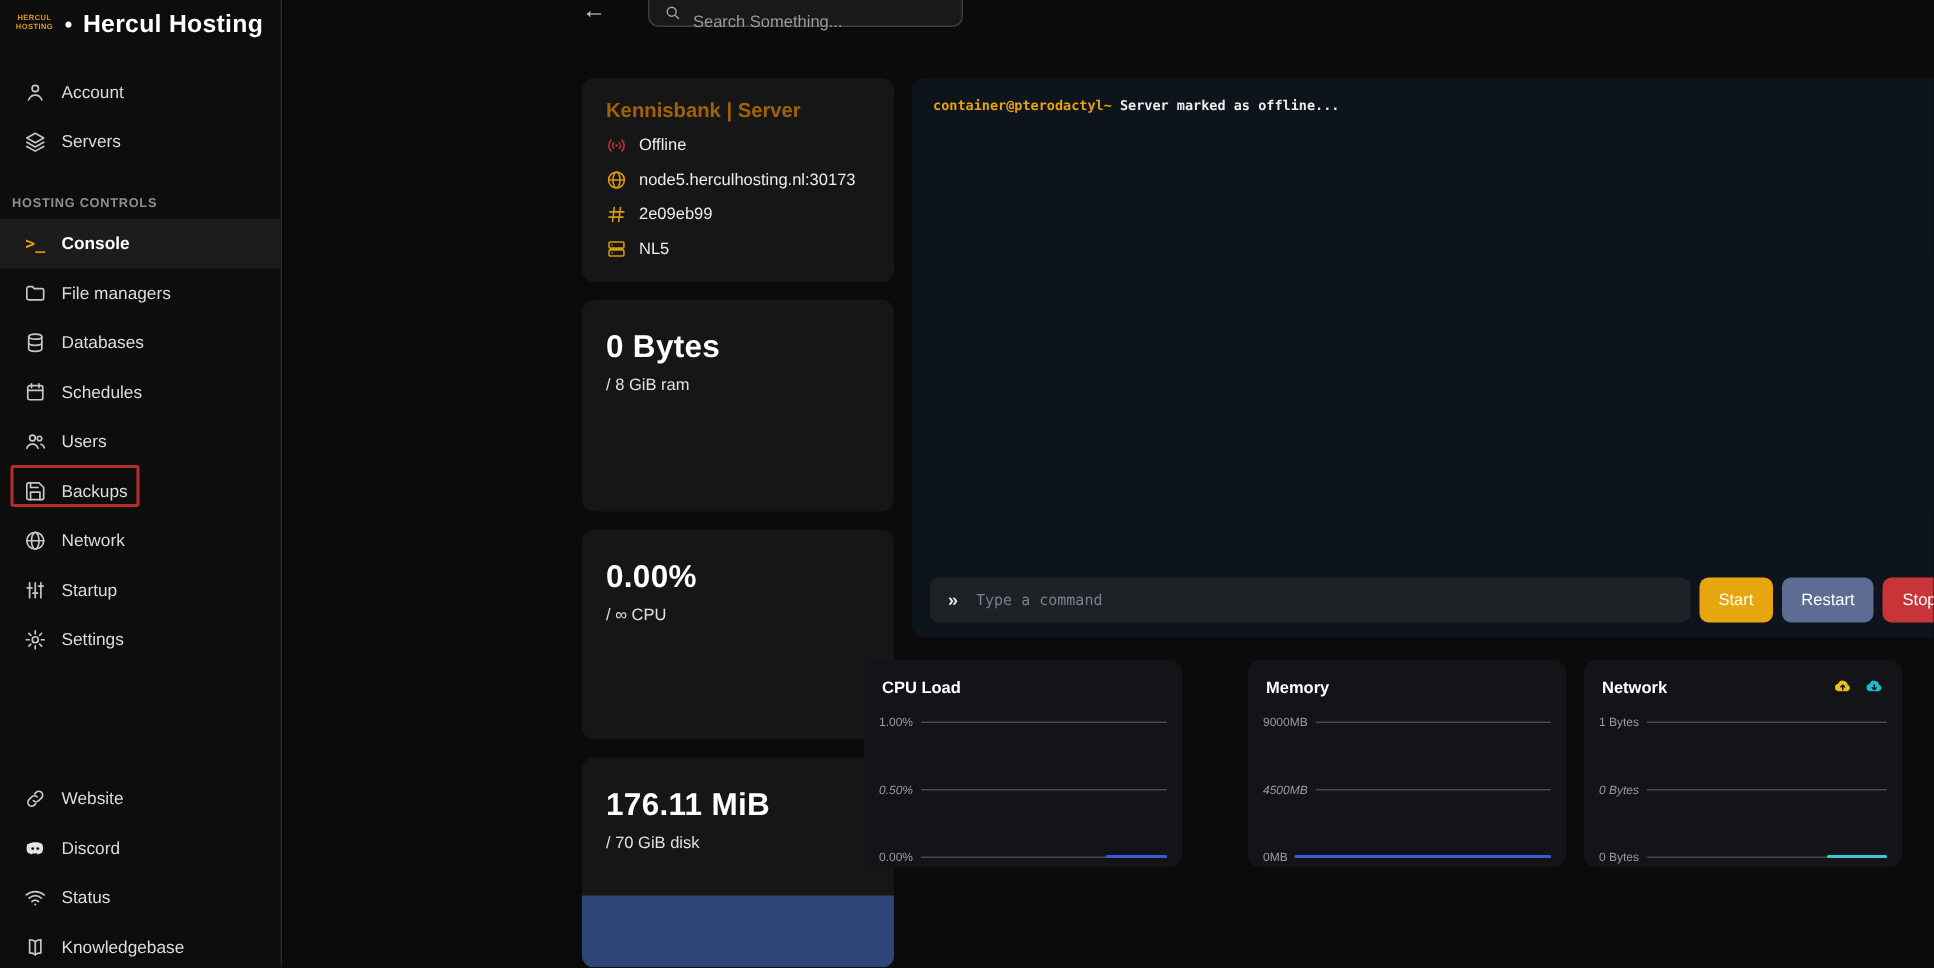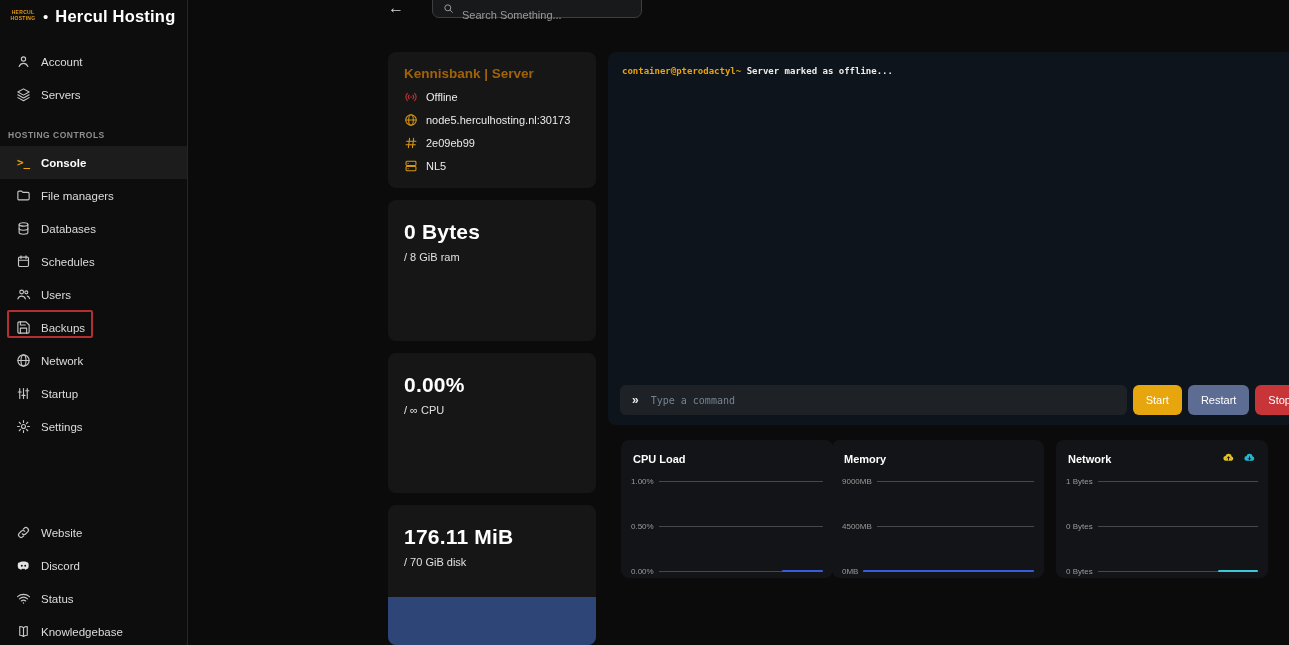--- a/index.html
+++ b/index.html
@@ -96,24 +96,24 @@
   .cmdbar input::placeholder { color:#76838f; }
   .btn {
     height:30px; border:none; border-radius:6px; color:#ffffff; font-size:11px;
     font-family:"Liberation Sans", sans-serif; padding:0 13px; cursor:pointer;
   }
   .btn-start { background:#e7a50e; }
   .btn-restart { background:#5d6c93; }
   .btn-stop { background:#c73538; }
   
   .chart { position:absolute; top:440px; width:212px; height:138px; background:#131417; border-radius:8px; }
-  .chart-cpu { left:621px; } .chart-mem { left:832px; } .chart-net { left:1056px; }
+  .chart-cpu { left:576px; } .chart-mem { left:832px; } .chart-net { left:1056px; }
   .chart-title { position:absolute; left:12px; top:13px; font-size:11px; font-weight:700; color:#ffffff; }
   .grid-row { position:absolute; left:10px; right:10px; height:10px; display:flex; align-items:center; gap:5px; }
-  .gr-0 { top:36px; } .gr-1 { top:81px; } .gr-2 { top:126px; }
+  .gr-0 { top:36px; } .gr-1 { top:81px;font-style:italic; } .gr-2 { top:126px; }
   .tick { font-size:8px; color:#9a9a9a; white-space:nowrap; }
   .gline { flex:1; height:1px; background:#45484c; position:relative; }
   .gseg { position:absolute; top:-1px; height:2.5px; border-radius:2px; }
   .seg-right { right:0; width:25%; }
   .seg-full { left:0; width:100%; }
   .seg-blue { background:#3a5bd9; }
   .seg-cyan { background:#3cc8d6; }
   .netlegend { position:absolute; right:12px; top:11px; display:flex; gap:8px; }
   .netlegend svg { width:13px; height:13px; }
 </style>

